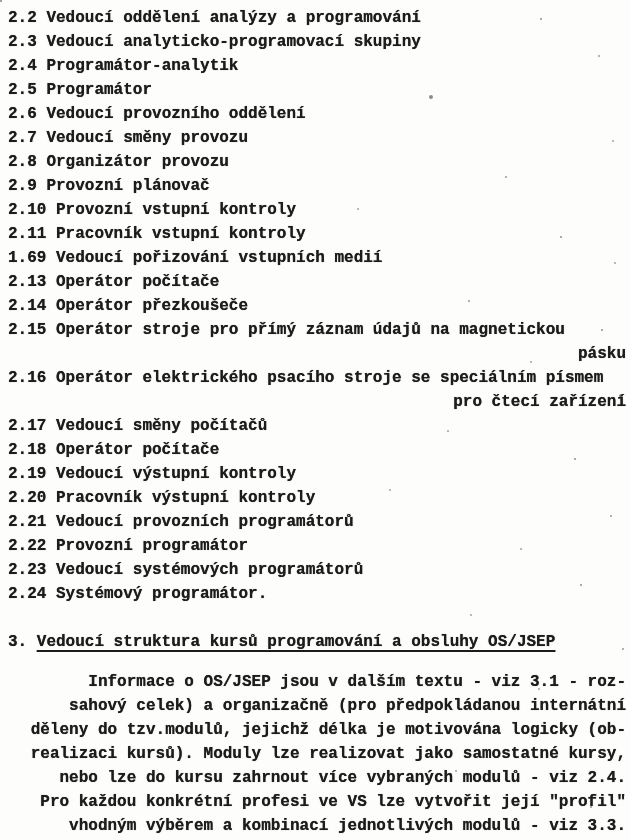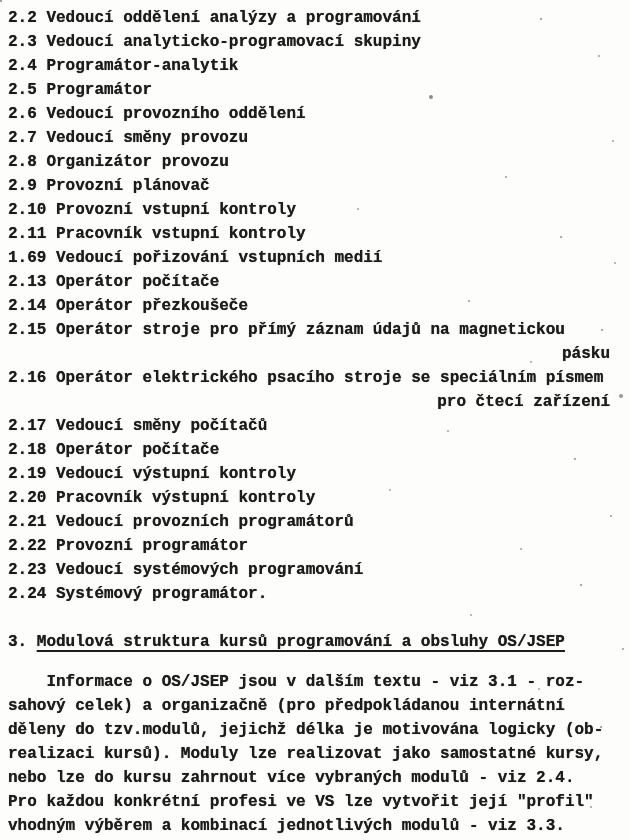--- a/index.html
+++ b/index.html
@@ -15,38 +15,39 @@
     font-family: "Liberation Mono", "DejaVu Sans Mono", monospace;
     font-weight: bold;
     font-size: 16px;
     line-height: 24px;
     color: #1c1c1c;
   }
   .page {
     position: absolute;
     top: 6px;
     left: 8px;
-    right: 20px;
+    right: 4px;
     text-shadow: 0 0 0.7px rgba(20,20,20,0.85);
   }
   .row { white-space: nowrap; }
   .row .num { margin-right: 1ch; }
   .row.cont { padding-left: 5ch; text-align: right; }
   .heading {
     margin-top: 24px;
     white-space: nowrap;
   }
   .heading .num { margin-right: 1ch; }
   .heading .title {
     text-decoration: underline;
     text-decoration-thickness: 2px;
     text-underline-offset: 4px;
   }
   .para {
     margin-top: 16px;
+    text-align: right;
   }
   .pline { white-space: nowrap; }
   .pline.first { text-indent: 4ch; }
   
   .noise {
     position: absolute;
     top: 0; left: 0;
     width: 2px; height: 2px;
     border-radius: 50%;
     background: rgba(30,30,30,0.55);
@@ -100,26 +101,26 @@
       <div class="row"><span class="num">2.15</span><span class="txt">Operátor stroje pro přímý záznam údajů na magnetickou</span></div>
       <div class="row cont"><span class="txt">pásku</span></div>
       <div class="row"><span class="num">2.16</span><span class="txt">Operátor elektrického psacího stroje se speciálním písmem</span></div>
       <div class="row cont"><span class="txt">pro čtecí zařízení</span></div>
       <div class="row"><span class="num">2.17</span><span class="txt">Vedoucí směny počítačů</span></div>
       <div class="row"><span class="num">2.18</span><span class="txt">Operátor počítače</span></div>
       <div class="row"><span class="num">2.19</span><span class="txt">Vedoucí výstupní kontroly</span></div>
       <div class="row"><span class="num">2.20</span><span class="txt">Pracovník výstupní kontroly</span></div>
       <div class="row"><span class="num">2.21</span><span class="txt">Vedoucí provozních programátorů</span></div>
       <div class="row"><span class="num">2.22</span><span class="txt">Provozní programátor</span></div>
-      <div class="row"><span class="num">2.23</span><span class="txt">Vedoucí systémových programování</span></div>
+      <div class="row"><span class="num">2.23</span><span class="txt">Vedoucí systémových programátorů</span></div>
       <div class="row"><span class="num">2.24</span><span class="txt">Systémový programátor.</span></div>
     </div>
 
   <div class="heading">
-    <span class="num">3.</span><span class="title">Modulová struktura kursů programování a obsluhy OS/JSEP</span>
+    <span class="num">3.</span><span class="title">Vedoucí struktura kursů programování a obsluhy OS/JSEP</span>
   </div>
 
   <div class="para" id="paragraph">
       <div class="pline first">Informace o OS/JSEP jsou v dalším textu  - viz 3.1 - roz-</div>
       <div class="pline">sahový celek) a organizačně (pro předpokládanou internátní</div>
       <div class="pline">děleny do tzv.modulů, jejichž délka je motivována logicky (ob-</div>
       <div class="pline">realizaci kursů). Moduly lze realizovat jako samostatné kursy,</div>
       <div class="pline">nebo lze do kursu zahrnout více vybraných modulů - viz 2.4.</div>
       <div class="pline">Pro každou konkrétní profesi ve VS lze vytvořit její "profil"</div>
       <div class="pline">vhodným výběrem a kombinací jednotlivých modulů - viz 3.3.</div>

